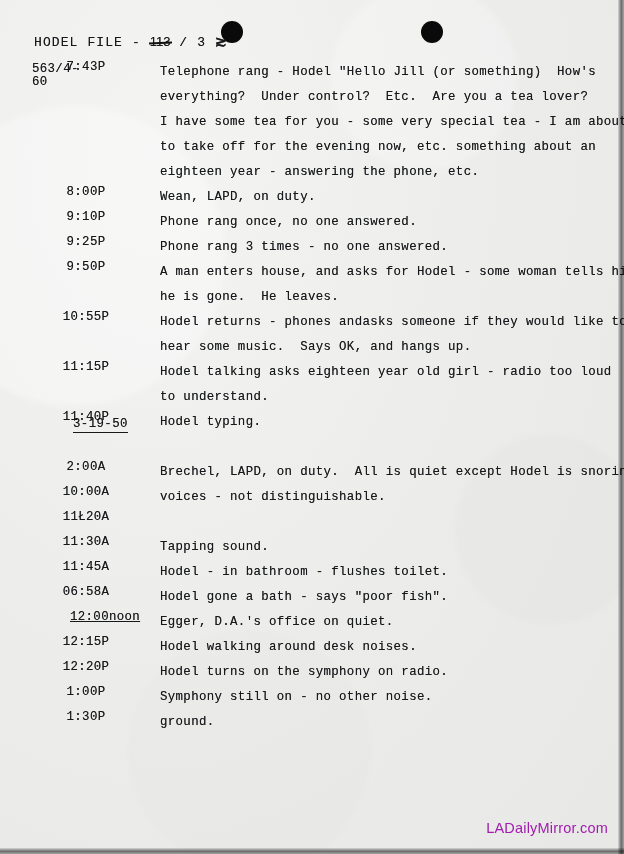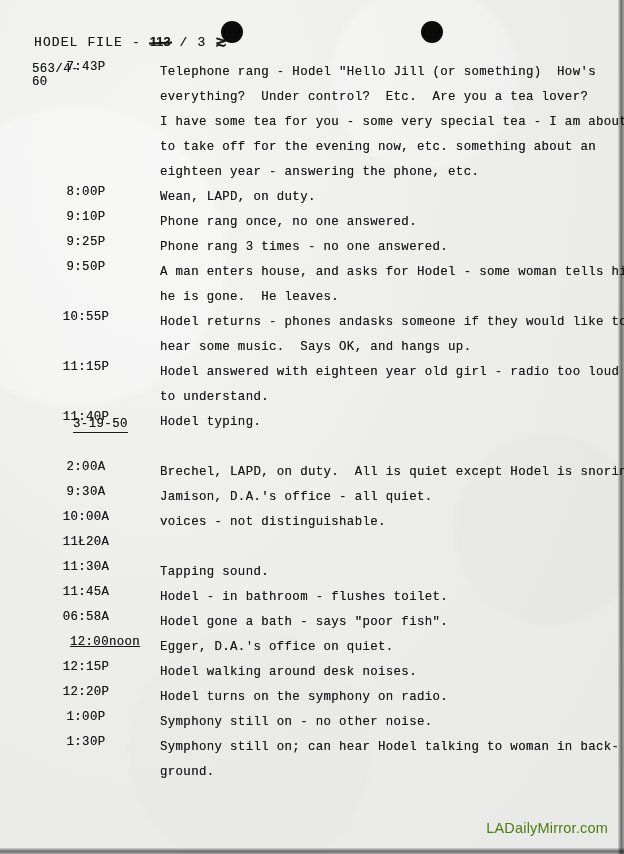--- a/index.html
+++ b/index.html
@@ -88,21 +88,21 @@
     position: absolute;
     left: 34px;
     top: 33px;
     font-size: 13px;
     letter-spacing: 1.1px;
   }
   
   .struck {
     position: relative;
     font-family: "Liberation Sans", sans-serif;
-    font-weight: bold;
+    font-weight: normal;
     font-size: 13px;
     letter-spacing: 0;
   }
   .struck::after {
     content: "";
     position: absolute;
     left: -1px;
     right: -1px;
     top: 56%;
     height: 1.6px;
@@ -174,21 +174,21 @@
     padding-bottom: 1px;
   }
 
   
   #watermark {
     position: absolute;
     right: 16px;
     bottom: 18px;
     font-family: "Liberation Sans", sans-serif;
     font-size: 14.5px;
-    color: #4d7c0f;
+    color: #a21caf;
     letter-spacing: .2px;
   }
 </style>
 </head>
 <body>
 
 <div id="page">
 
   <div id="paper"></div>
   <div id="grain"></div>
@@ -220,38 +220,34 @@
       <div class="row">
         <div class="typed time">9:50P</div>
         <div class="typed body"><span>A man enters house, and asks for Hodel - some woman tells him</span><span class="cont">he is gone.  He leaves.</span></div>
       </div>
       <div class="row">
         <div class="typed time">10:55P</div>
         <div class="typed body"><span>Hodel returns - phones andasks someone if they would like to</span><span class="cont">hear some music.  Says OK, and hangs up.</span></div>
       </div>
       <div class="row">
         <div class="typed time">11:15P</div>
-        <div class="typed body"><span>Hodel answered with eighteen year old girl - radio too loud</span><span class="cont">to understand.</span></div>
+        <div class="typed body"><span>Hodel talking asks eighteen year old girl - radio too loud</span><span class="cont">to understand.</span></div>
       </div>
       <div class="row">
         <div class="typed time">11:40P</div>
         <div class="typed body"><span>Hodel typing.</span></div>
       </div>
       <div class="row date-row">
         <div class="typed date-label">3-19-50</div>
       </div>
       <div class="row">
         <div class="typed time">2:00A</div>
         <div class="typed body"><span>Brechel, LAPD, on duty.  All is quiet except Hodel is snoring</span></div>
       </div>
       <div class="row">
-        <div class="typed time">9:30A</div>
-        <div class="typed body"><span>Jamison, D.A.'s office - all quiet.</span></div>
-      </div>
-      <div class="row">
         <div class="typed time">10:00A</div>
         <div class="typed body"><span>voices - not distinguishable.</span></div>
       </div>
       <div class="row">
         <div class="typed time">11Ł20A</div>
       </div>
       <div class="row">
         <div class="typed time">11:30A</div>
         <div class="typed body"><span>Tapping sound.</span></div>
       </div>
@@ -274,21 +270,21 @@
       <div class="row">
         <div class="typed time">12:20P</div>
         <div class="typed body"><span>Hodel turns on the symphony on radio.</span></div>
       </div>
       <div class="row">
         <div class="typed time">1:00P</div>
         <div class="typed body"><span>Symphony still on - no other noise.</span></div>
       </div>
       <div class="row">
         <div class="typed time">1:30P</div>
-        <div class="typed body"><span>Symphony still on; can hear Hodel talking to woman in back-</span><span class="cont">ground.</span></div>
+        <div class="typed body"><span class="cont">ground.</span></div>
       </div>
     </div>
 
   <div id="watermark">LADailyMirror.com</div>
 
   <div id="edge-right"></div>
   <div id="edge-bottom"></div>
 </div>
 
 </body></html>

